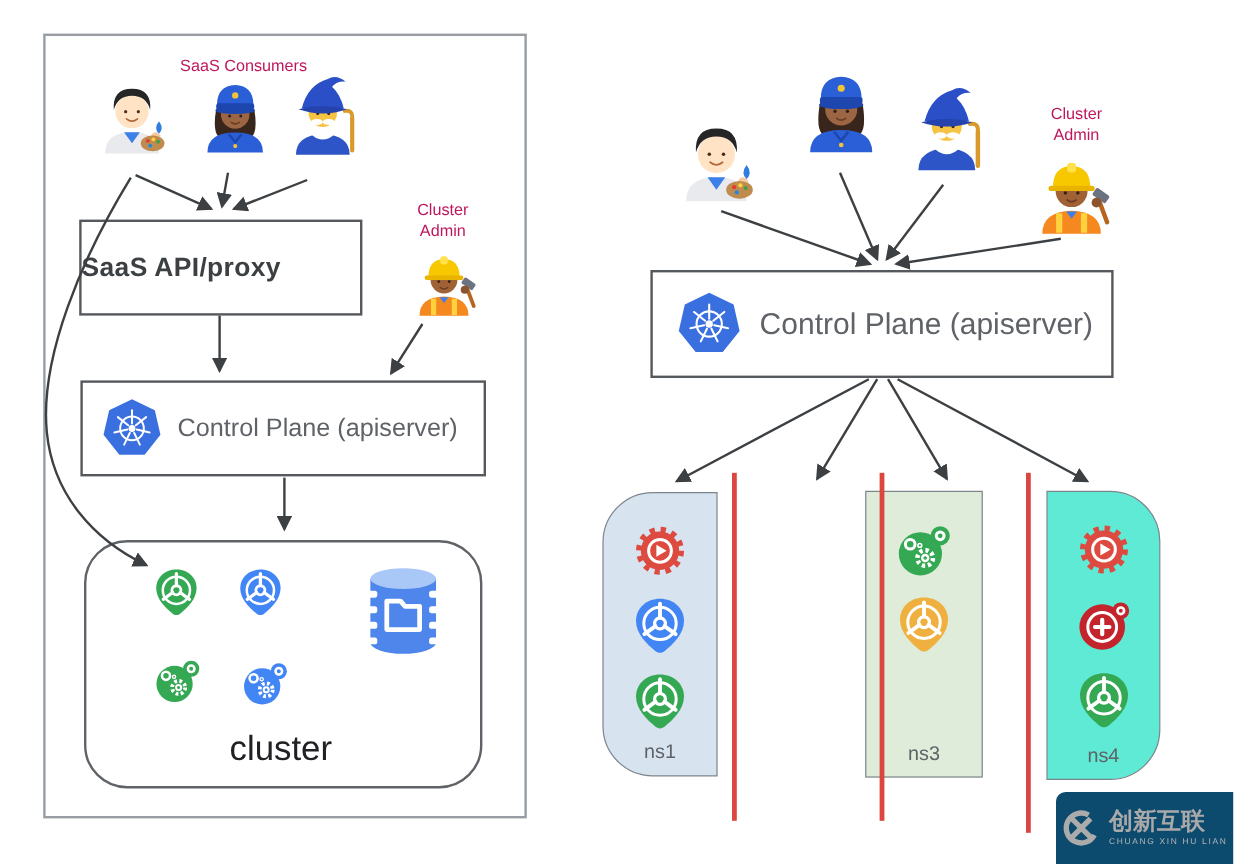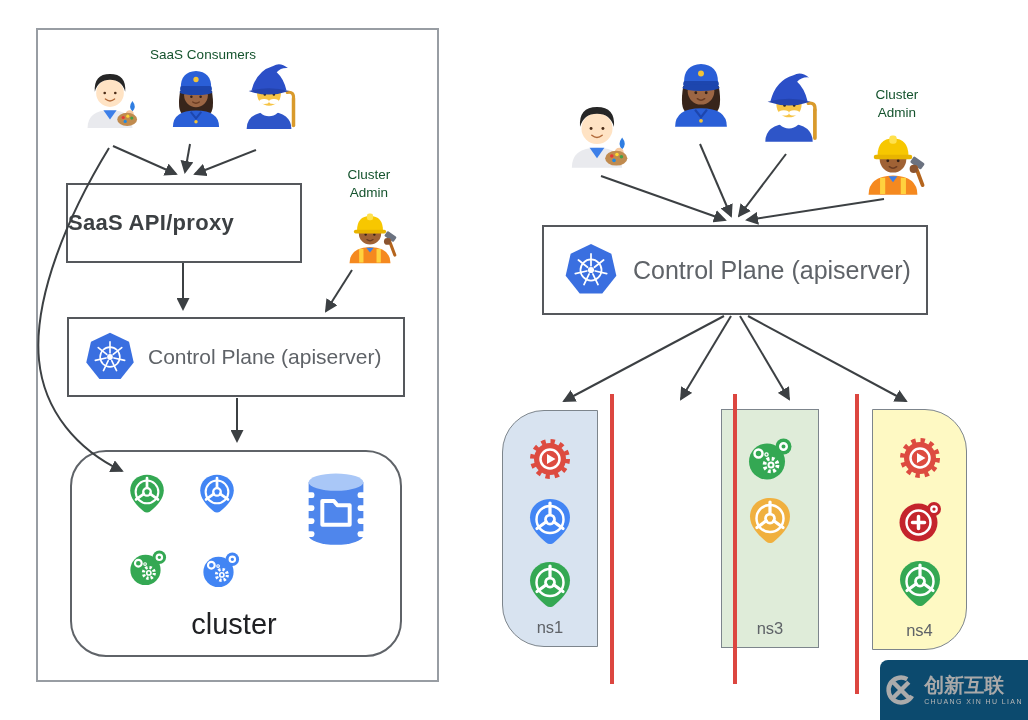--- a/index.html
+++ b/index.html
@@ -16,21 +16,21 @@
   .saas-box{left:66px;top:183px;width:236px;height:80px;}
   .saas-box span{font-size:22px;font-weight:bold;color:#3c4043;letter-spacing:.3px;}
   .cp-left{left:67px;top:317px;width:338px;height:80px;justify-content:flex-start;padding-left:12px;gap:9px;}
   .cp-left span{font-size:21px;color:#5f6368;}
   .cp-right{left:542px;top:225px;width:386px;height:90px;justify-content:flex-start;padding-left:16px;gap:11px;}
   .cp-right span{font-size:25px;color:#5f6368;}
   
   .cluster-box{left:70px;top:450px;width:328px;height:203px;border:2px solid #5f6368;border-radius:36px;background:#fff;}
   .cluster-label{left:70px;top:608px;width:328px;text-align:center;font-size:29px;font-weight:500;color:#202124;}
   
-  .caption{font-size:13.5px;color:#14532d;text-align:center;line-height:1.32;font-weight:500;}
+  .caption{font-size:13.5px;color:#be185d;text-align:center;line-height:1.32;font-weight:500;}
   
   .ns-col{position:absolute;border:1.6px solid #7d858c;box-sizing:border-box;display:flex;flex-direction:column;
           align-items:center;padding-top:23px;gap:13px;}
   .ns-label{position:absolute;bottom:9px;left:0;right:0;text-align:center;font-size:16.5px;color:#5f6368;}
   .redline{position:absolute;width:4px;top:394px;height:290px;background:#dc4640;}
   
   .i50{width:50px;height:50px;} .i42{width:42px;height:42px;} .i58{width:58px;height:58px;}
   .i62{width:62px;height:62px;} .i66{width:66px;height:66px;} .i70{width:70px;height:70px;} .i74{width:74px;height:74px;}
   
   .watermark{left:880px;top:660px;width:148px;height:60px;background:#0c4a6e;border-radius:8px 0 0 0;
@@ -277,21 +277,21 @@
   <div class="ns-col" style="left:721px;top:409px;width:98px;height:239px;background:#dfecd9;">
     <svg class="i50" style="color:#34a853;">
         <use href="#sym-gears"></use>
       </svg>
     <svg class="i50" style="color:#f0b03f;">
         <use href="#sym-pod"></use>
       </svg>
     <div class="ns-label">ns3</div>
   </div>
 
-  <div class="ns-col" style="left:872px;top:409px;width:95px;height:241px;background:#fef9c3;border-radius:0 42px 42px 0;text-decoration:underline;">
+  <div class="ns-col" style="left:872px;top:409px;width:95px;height:241px;background:#5eead4;border-radius:0 42px 42px 0;text-decoration:underline;">
     <svg class="i50" style="color:#dd4b40;">
         <use href="#sym-gearplay"></use>
       </svg>
     <svg class="i50" style="color:#c4242c;">
         <use href="#sym-crdplus"></use>
       </svg>
     <svg class="i50" style="color:#34a853;">
         <use href="#sym-pod"></use>
       </svg>
     <div class="ns-label">ns4</div>

